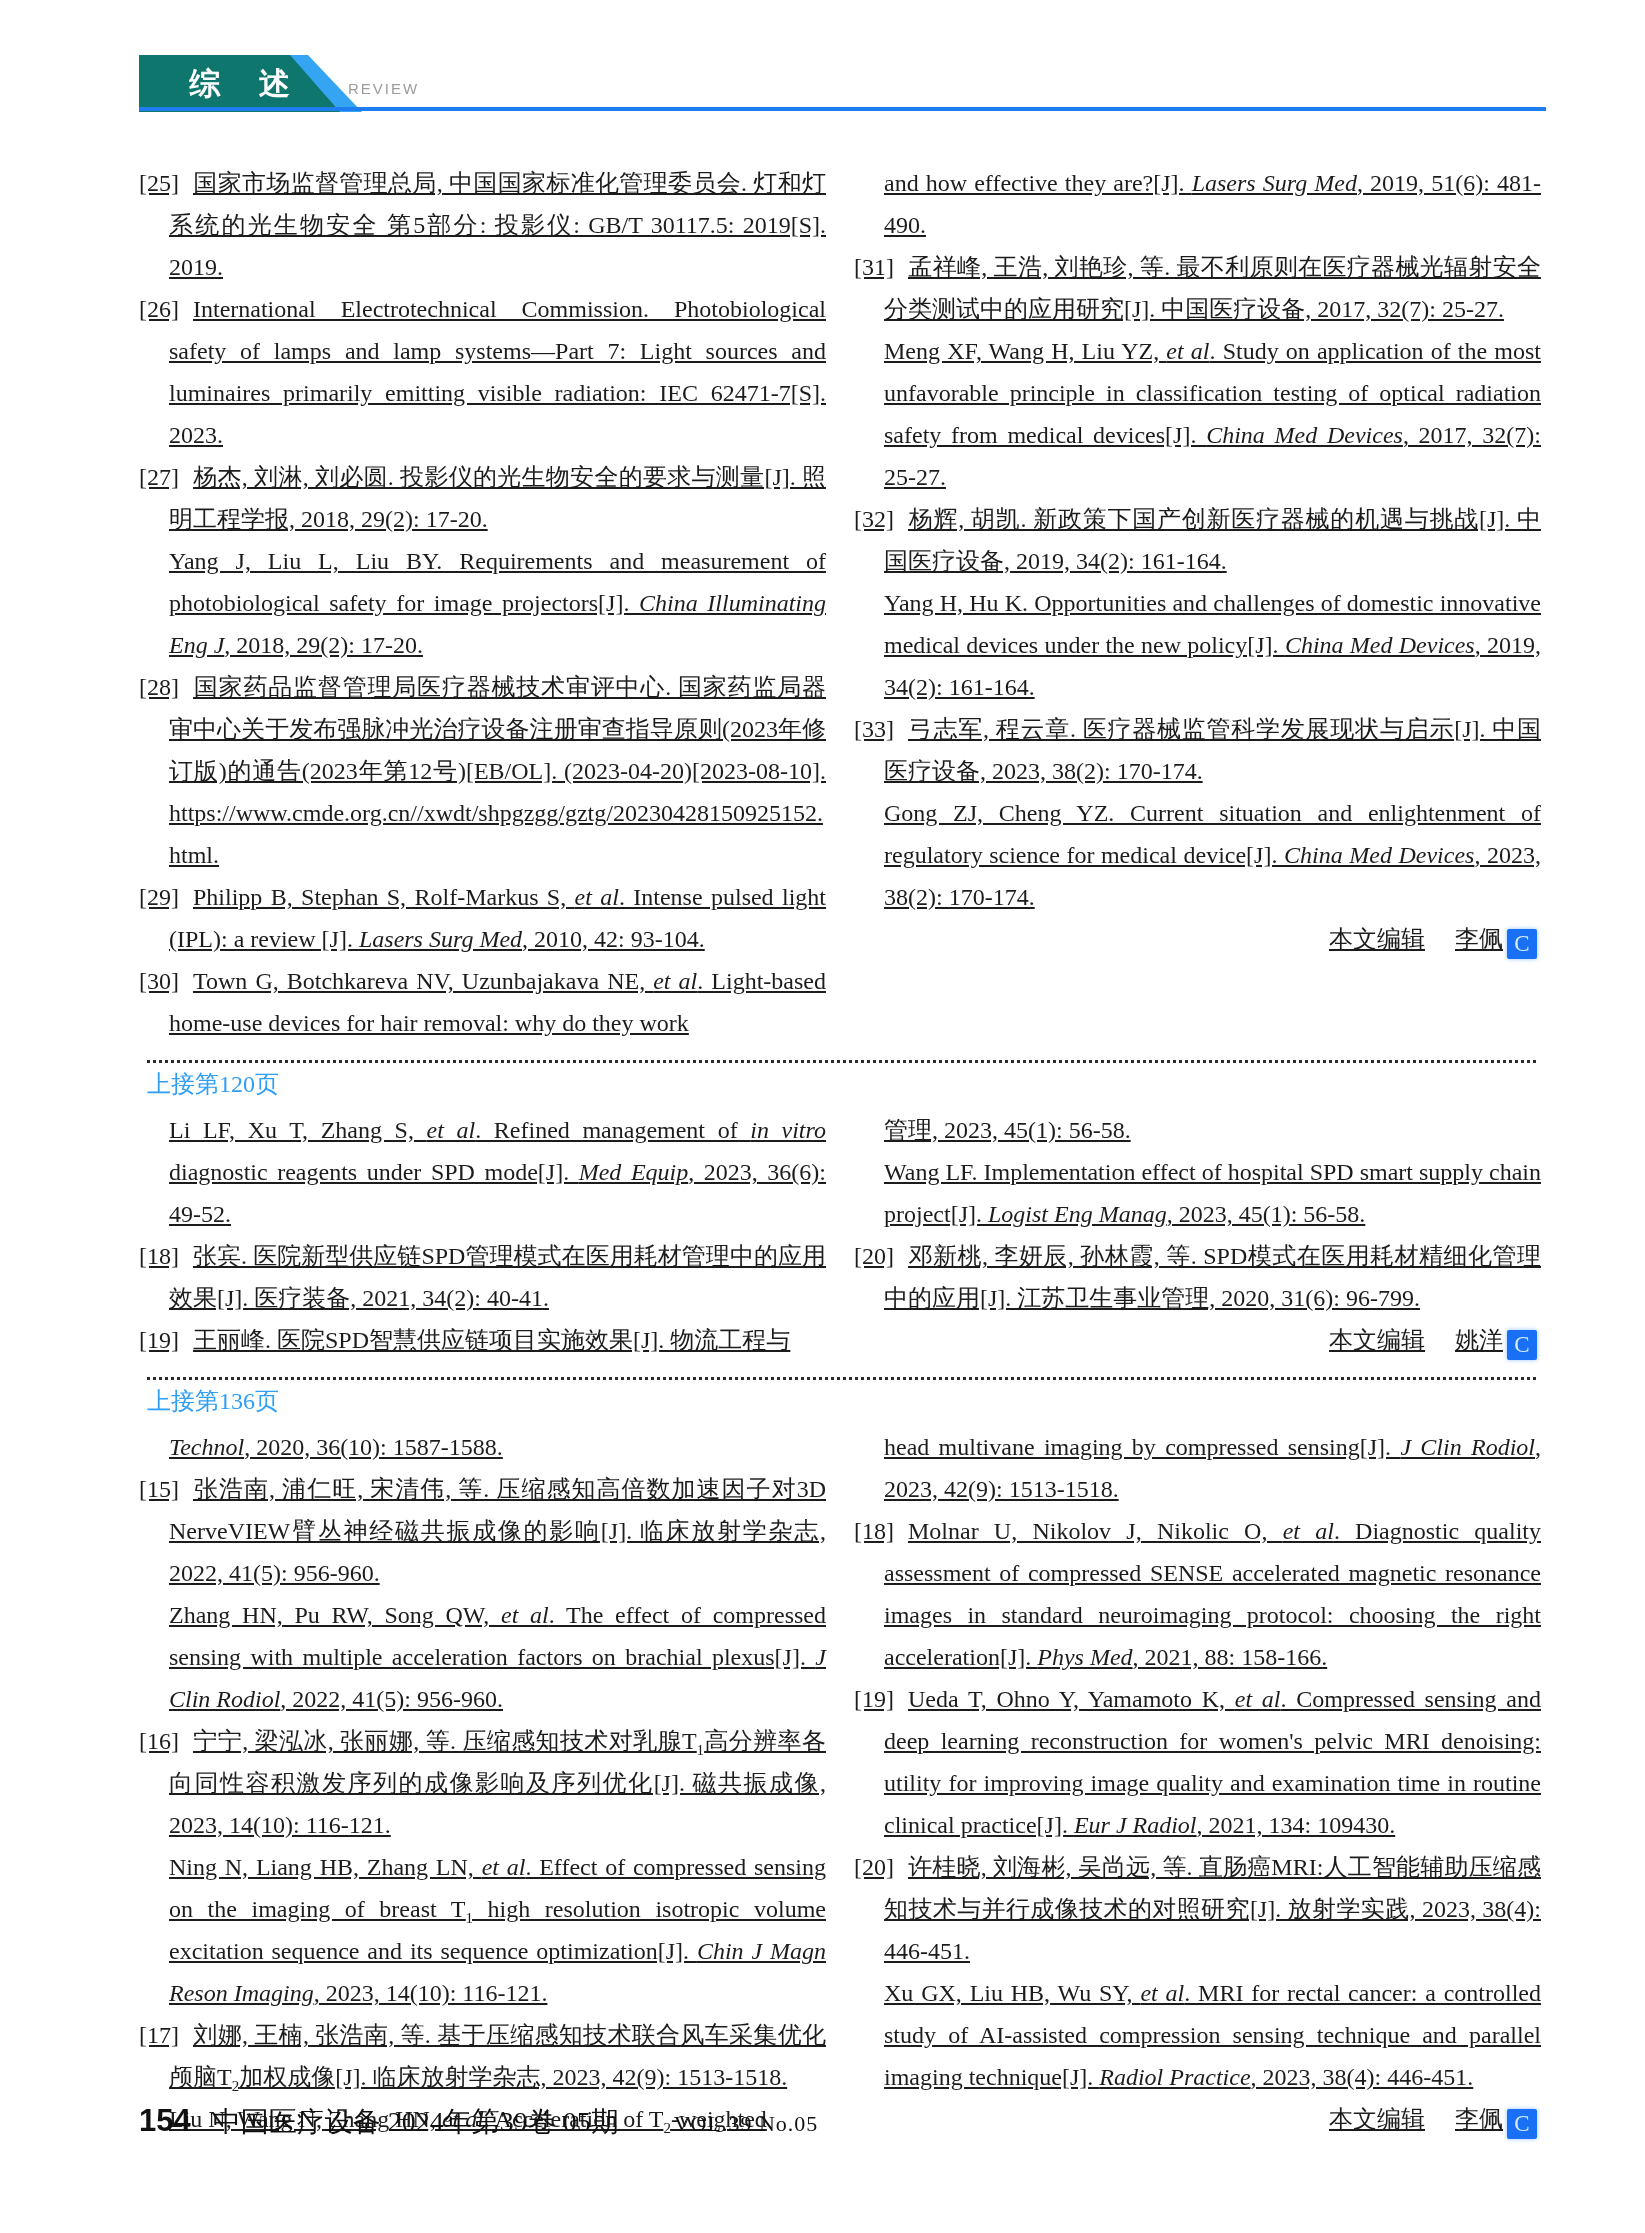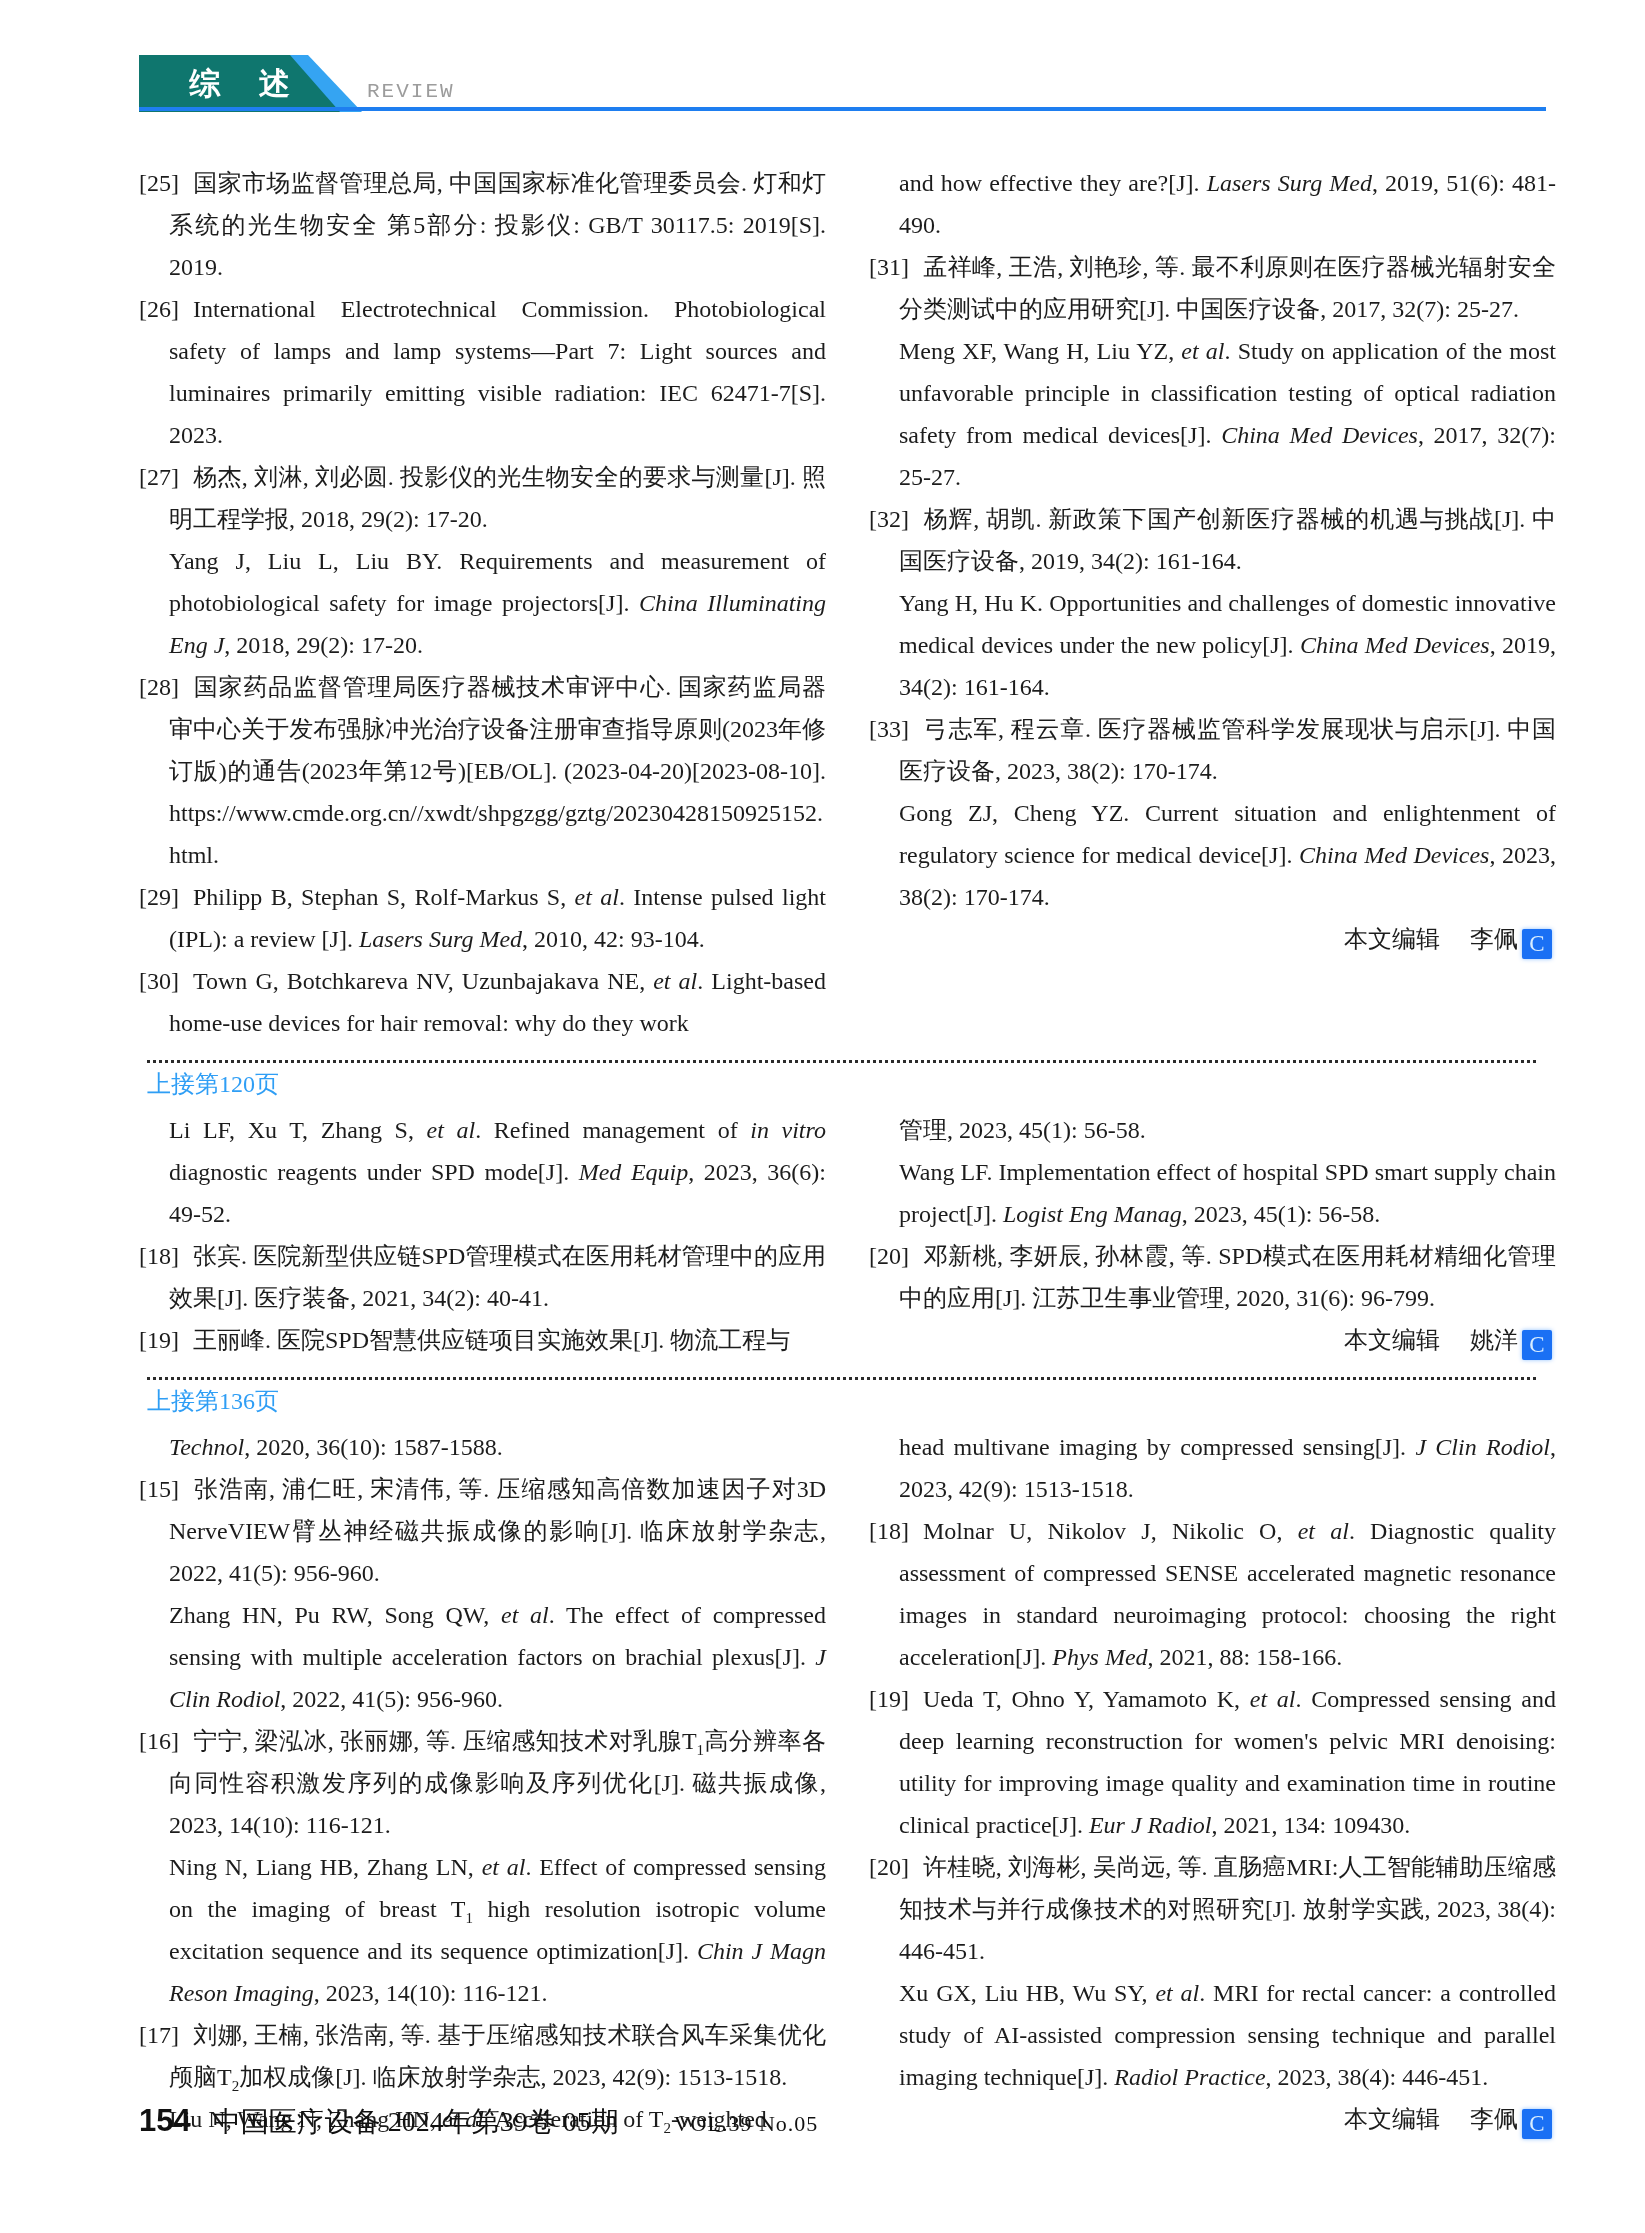--- a/index.html
+++ b/index.html
@@ -19,31 +19,31 @@
     background:#0f766e;
     clip-path:polygon(0 0,151px 0,201px 57px,0 57px);
     display:flex;align-items:center;justify-content:center;
   }
   .banner-title{
     font-family:"Liberation Sans","DejaVu Sans",sans-serif;
     font-weight:bold;font-size:31px;color:#ffffff;
     letter-spacing:8px;word-spacing:14px;padding-left:8px;
   }
   .review{
-    position:absolute;left:367px;top:80px;
-    font-family:Liberation Mono, monospace;
-    font-size:21px;color:#9c9c9c;letter-spacing:2px;
+    position:absolute;left:348px;top:80px;
+    font-family:Liberation Sans, sans-serif;
+    font-size:15px;color:#9c9c9c;letter-spacing:2px;
   }
   .header-rule{
     position:absolute;left:139px;top:107px;width:1407px;height:4px;
     background:#1e7ef0;
   }
   
   #content{position:absolute;left:139px;top:162px;width:1405px;}
-  .columns{display:flex;gap:43px;}
+  .columns{display:flex;gap:28px;text-decoration:underline;}
   .col{flex:0 0 687px;width:687px;}
   p{margin:0;}
   .ref{
     font-size:24px;line-height:42px;text-align:justify;
     padding-left:30px;text-indent:-30px;overflow-wrap:anywhere;
   }
   .ref.cont{text-indent:0;}
   .num{margin-right:14px;}
   .it{font-style:italic;}
   .sb{vertical-align:sub;font-size:15px;line-height:0;}

